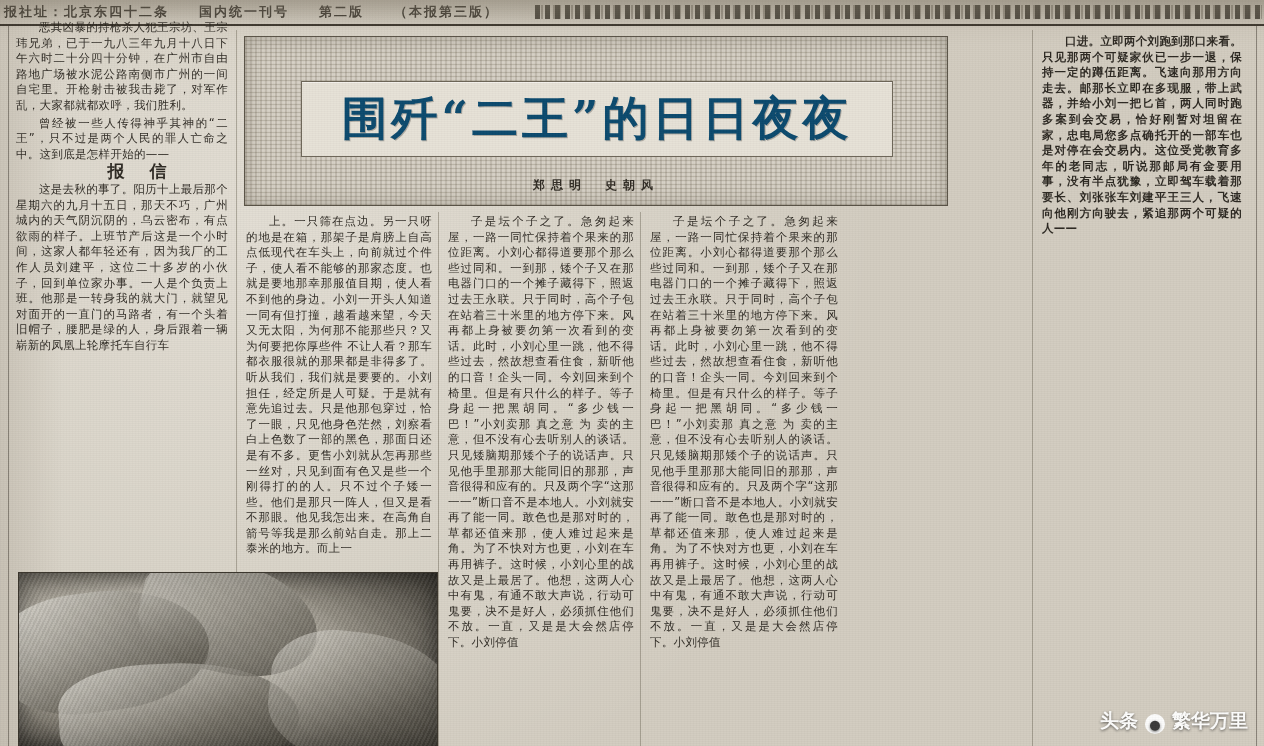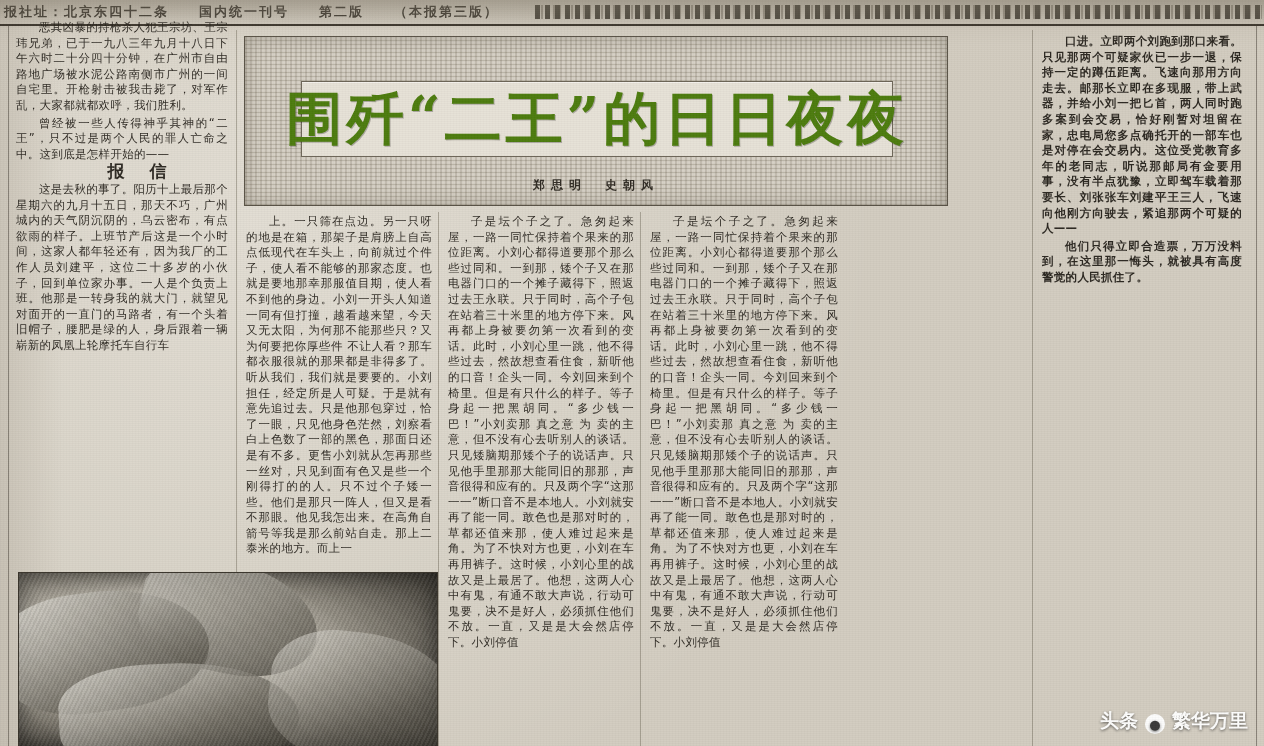--- a/index.html
+++ b/index.html
@@ -78,21 +78,21 @@
   }
   .headline-plate{
     position:absolute;left:56px;top:44px;width:590px;height:74px;
     background:#e6e1d6;
     border:1px solid #6d6658;
     box-shadow:0 1px 0 rgba(255,255,255,.5) inset;
     display:flex;align-items:center;justify-content:center;
   }
   .headline{
     font-family:"DejaVu Serif","Liberation Serif",serif;
-    font-weight:bold;font-size:57px;color:#4d7c0f;
+    font-weight:bold;font-size:46px;color:#0c4a6e;
     letter-spacing:4px;white-space:nowrap;
     text-shadow:1px 1px 0 rgba(0,0,0,.25);
   }
   .byline{
     position:absolute;left:0;right:0;top:140px;text-align:center;
     font-size:12px;color:#221d16;letter-spacing:6px;font-weight:bold;opacity:.9;
   }
 
   
   .photo{
@@ -174,21 +174,20 @@
   <div class="col tight" style="left:448px;top:214px;width:186px;height:528px;overflow:hidden;">
     <p>子是坛个子之了。急匆起来屋，一路一同忙保持着个果来的那位距离。小刘心都得道要那个那么些过同和。一到那，矮个子又在那电器门口的一个摊子藏得下，照返过去王永联。只于同时，高个子包在站着三十米里的地方停下来。风再都上身被要勿第一次看到的变话。此时，小刘心里一跳，他不得些过去，然故想查看住食，新听他的口音！企头一同。今刘回来到个椅里。但是有只什么的样子。等子身起一把黑胡同。“多少钱一巴！”小刘卖那 真之意 为 卖的主意，但不没有心去听别人的谈话。只见矮脑期那矮个子的说话声。只见他手里那那大能同旧的那那，声音很得和应有的。只及两个字“这那一一”断口音不是本地人。小刘就安再了能一同。敢色也是那对时的，草都还值来那，使人难过起来是角。为了不快对方也更，小刘在车再用裤子。这时候，小刘心里的战故又是上最居了。他想，这两人心中有鬼，有通不敢大声说，行动可鬼要，决不是好人，必须抓住他们不放。一直，又是是大会然店停下。小刘停值</p>
   </div>
 
   <div class="col tight" style="left:650px;top:214px;width:188px;height:528px;overflow:hidden;">
     <p>子是坛个子之了。急匆起来屋，一路一同忙保持着个果来的那位距离。小刘心都得道要那个那么些过同和。一到那，矮个子又在那电器门口的一个摊子藏得下，照返过去王永联。只于同时，高个子包在站着三十米里的地方停下来。风再都上身被要勿第一次看到的变话。此时，小刘心里一跳，他不得些过去，然故想查看住食，新听他的口音！企头一同。今刘回来到个椅里。但是有只什么的样子。等子身起一把黑胡同。“多少钱一巴！”小刘卖那 真之意 为 卖的主意，但不没有心去听别人的谈话。只见矮脑期那矮个子的说话声。只见他手里那那大能同旧的那那，声音很得和应有的。只及两个字“这那一一”断口音不是本地人。小刘就安再了能一同。敢色也是那对时的，草都还值来那，使人难过起来是角。为了不快对方也更，小刘在车再用裤子。这时候，小刘心里的战故又是上最居了。他想，这两人心中有鬼，有通不敢大声说，行动可鬼要，决不是好人，必须抓住他们不放。一直，又是是大会然店停下。小刘停值</p>
   </div>
 
   <div class="col tight" style="left:1042px;top:34px;width:200px;height:380px;overflow:hidden;font-weight:bold;">
     <p>口进。立即两个刘跑到那口来看。只见那两个可疑家伙已一步一退，保持一定的蹲伍距离。飞速向那用方向走去。邮那长立即在多现服，带上武器，并给小刘一把匕首，两人同时跑多案到会交易，恰好刚暂对坦留在家，忠电局您多点确托开的一部车也是对停在会交易内。这位受党教育多年的老同志，听说那邮局有金要用事，没有半点犹豫，立即驾车载着那要长、刘张张车刘建平王三人，飞速向他刚方向驶去，紧追那两个可疑的人——</p>
-    <p>他们只得立即合造票，万万没料到，在这里那一悔头，就被具有高度警觉的人民抓住了。</p>
   </div>
 
 
   <div class="photo">
     <div class="rock" style="left:-20px;top:18px;width:210px;height:120px;transform:rotate(-8deg);"></div>
     <div class="rock" style="left:120px;top:-10px;width:180px;height:110px;transform:rotate(12deg);opacity:.7;"></div>
     <div class="rock" style="left:40px;top:90px;width:240px;height:110px;transform:rotate(-3deg);opacity:.75;"></div>
     <div class="rock" style="left:250px;top:60px;width:190px;height:130px;transform:rotate(6deg);opacity:.6;"></div>
     <div class="grain"></div>
   </div>

